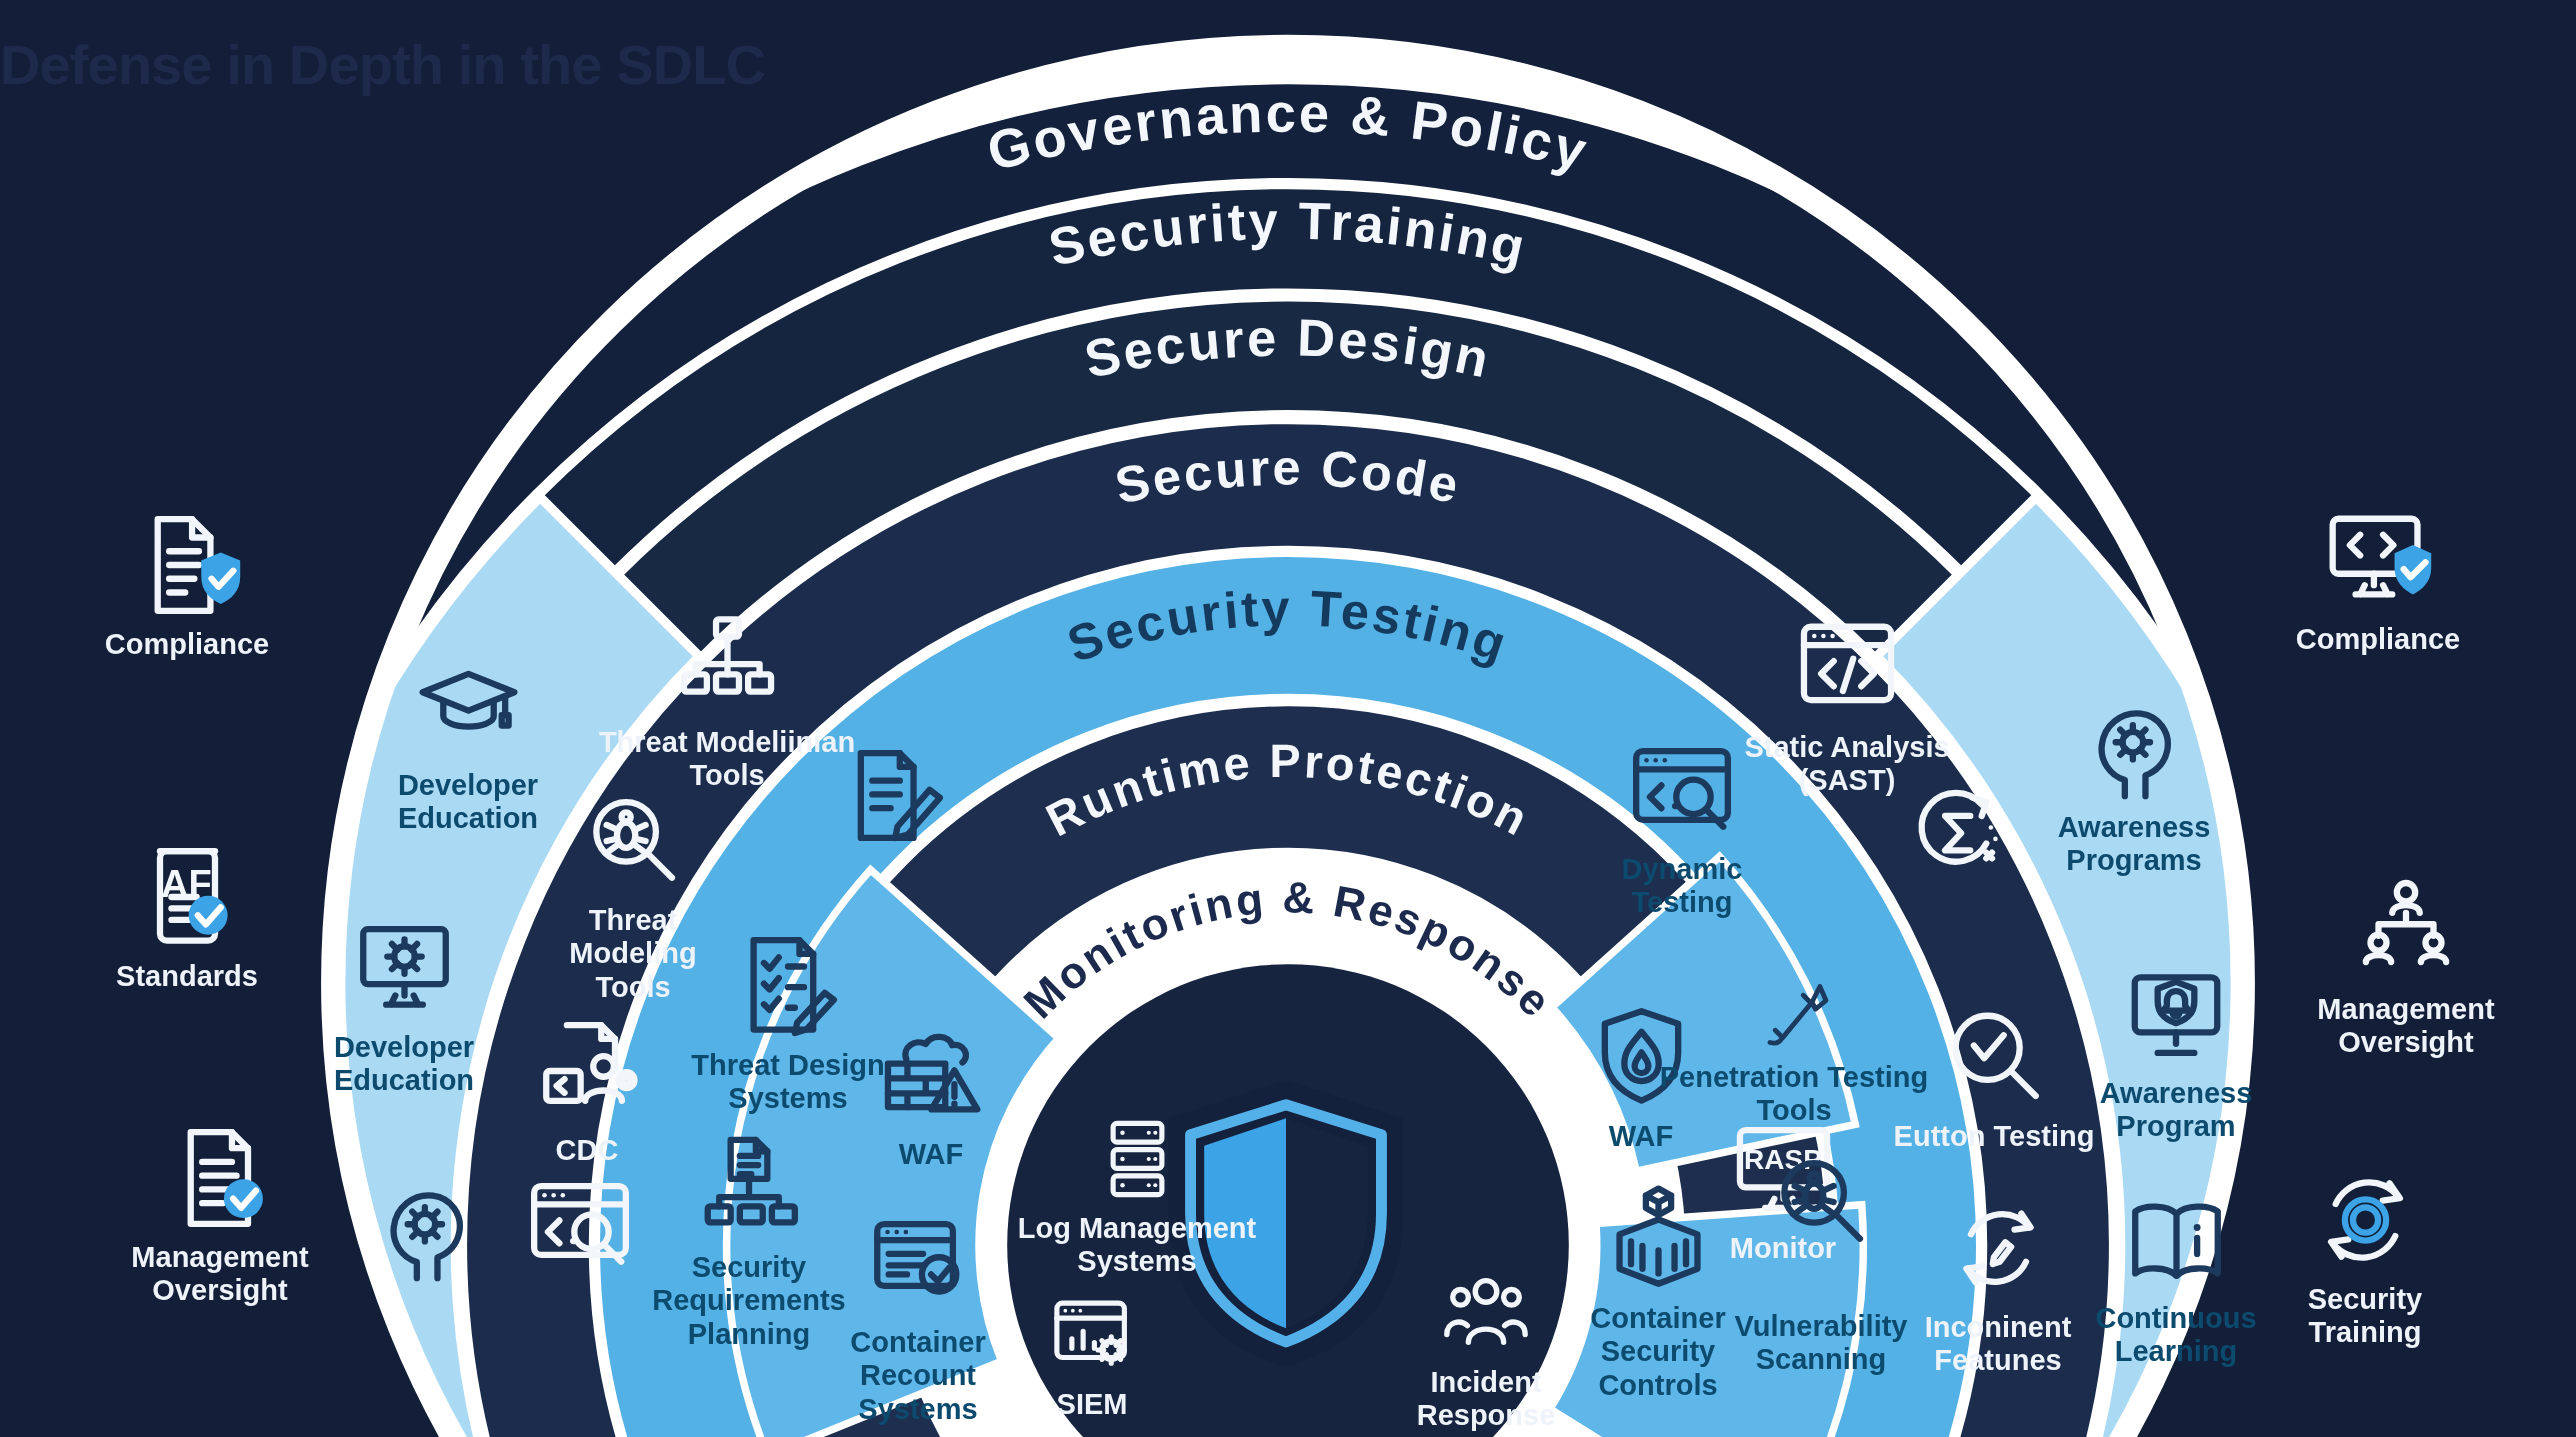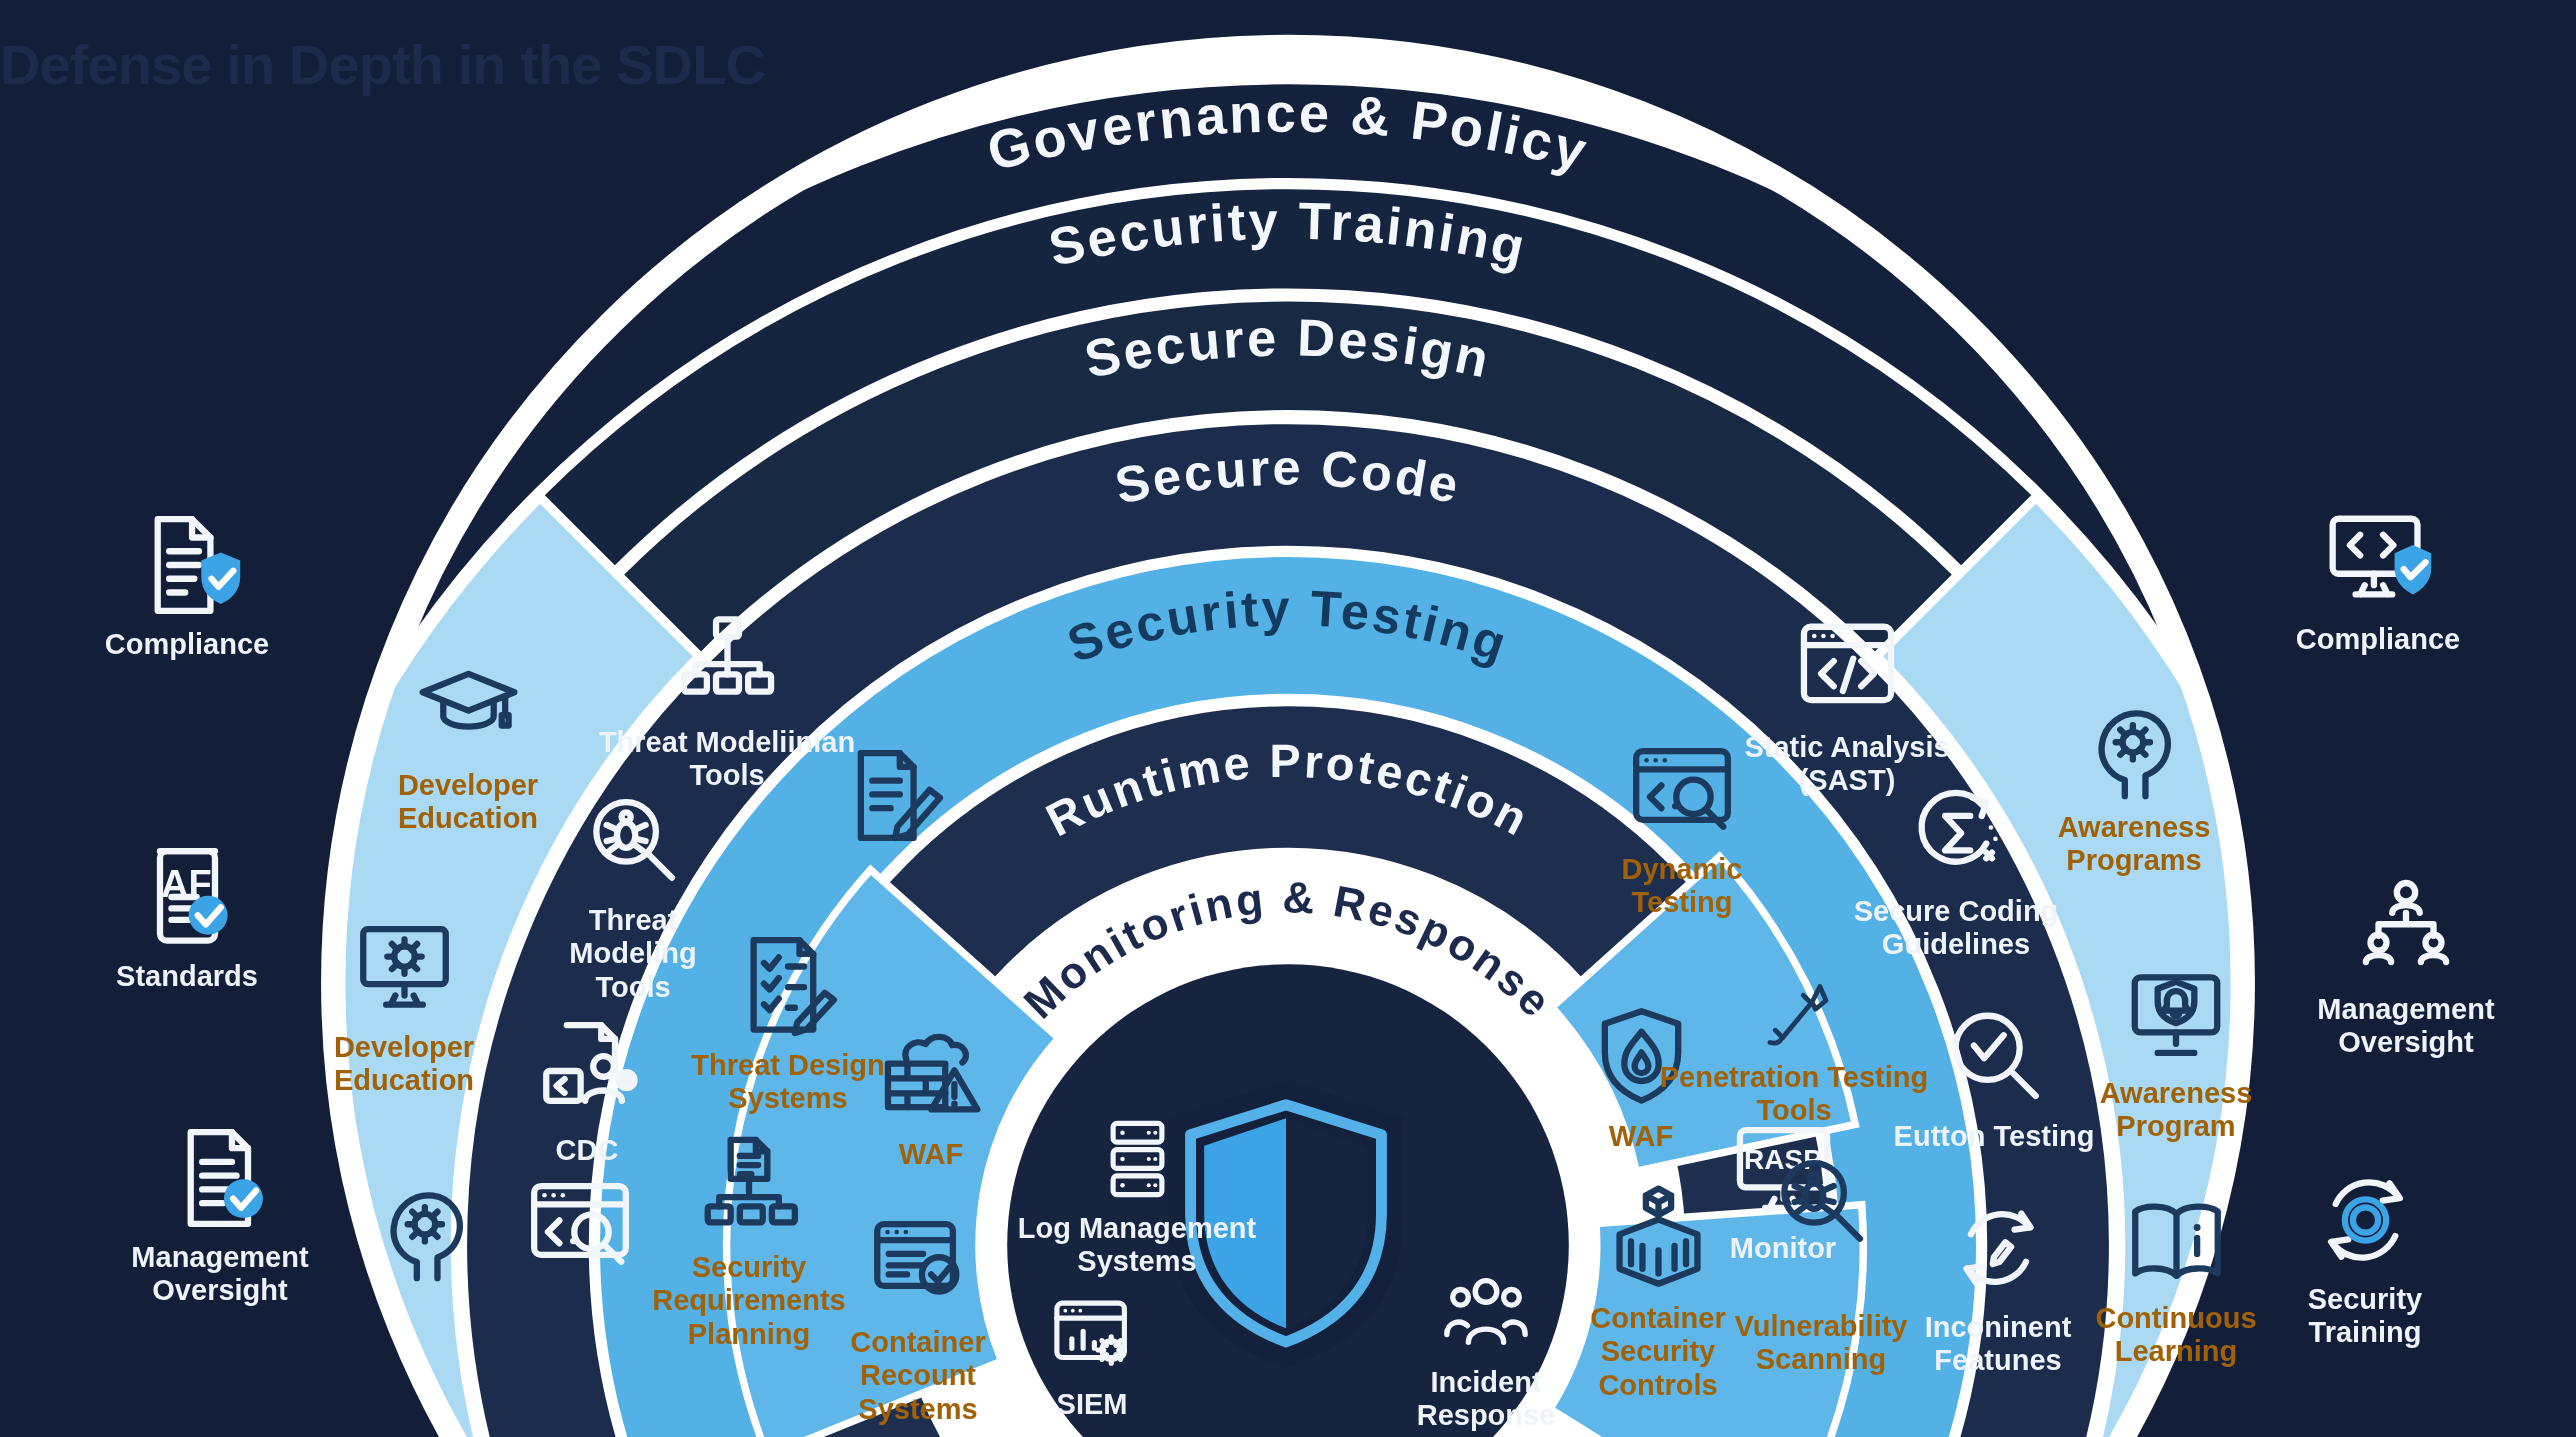--- a/index.html
+++ b/index.html
@@ -13,21 +13,21 @@
   #page-title{position:absolute;left:0;top:32px;width:100%;
     font-size:56px;font-weight:800;color:#1d2a4c;letter-spacing:-0.9px;}
   .item{position:absolute;display:flex;flex-direction:column;align-items:center;
         transform:translateX(-50%);text-align:center;}
   .item svg{width:110px;height:110px;fill:none;stroke:currentColor;stroke-width:5.5;
             stroke-linecap:round;stroke-linejoin:round;}
   .item .lbl{margin-top:7.5px;font-size:29px;line-height:1.16;font-weight:600;text-align:center;}
   .item.on-dark{color:#f2f6fa;}
   .item.on-dark .lbl{color:#eef3f9;}
   .item.on-light{color:#1c3a5e;}
-  .item.on-light .lbl{color:#a16207;}
+  .item.on-light .lbl{color:#0c4a6e;}
   .icon-text{position:absolute;font-weight:700;color:inherit;}
   .fill-accent{fill:var(--accent);stroke:none;}
   .stroke-white{stroke:#fff;}
   .stroke-accent{stroke:var(--accent);}
   .dotfill{fill:currentColor;stroke:none;}
   #shield-item{transform:translateX(-50%);}
   #shield-item svg{width:281px;height:300px;}
 </style>
 </head>
 <body>
@@ -463,21 +463,20 @@
   <div class="item on-dark" style="left:1847px;top:613px;width:281px;">
     <svg viewBox="0 0 118 118" width="110" height="110">
         <use href="#i-browser-code"></use>
       </svg>
     <div class="lbl">Static Analysis (SAST)</div>
   </div>
   <div class="item on-dark" style="left:1956px;top:777px;width:281px;">
     <svg viewBox="0 0 118 118" width="110" height="110">
         <use href="#i-sigma"></use>
       </svg>
-    <div class="lbl">Secure Coding Guidelines</div>
   </div>
   <div class="item on-dark" style="left:1994px;top:1002px;width:337px;">
     <svg viewBox="0 0 118 118" width="110" height="110">
         <use href="#i-mag-check"></use>
       </svg>
     <div class="lbl">Eutton Testing</div>
   </div>
   <div class="item on-dark" style="left:1998px;top:1193px;width:281px;">
     <svg viewBox="0 0 118 118" width="110" height="110">
         <use href="#i-cycle"></use>

